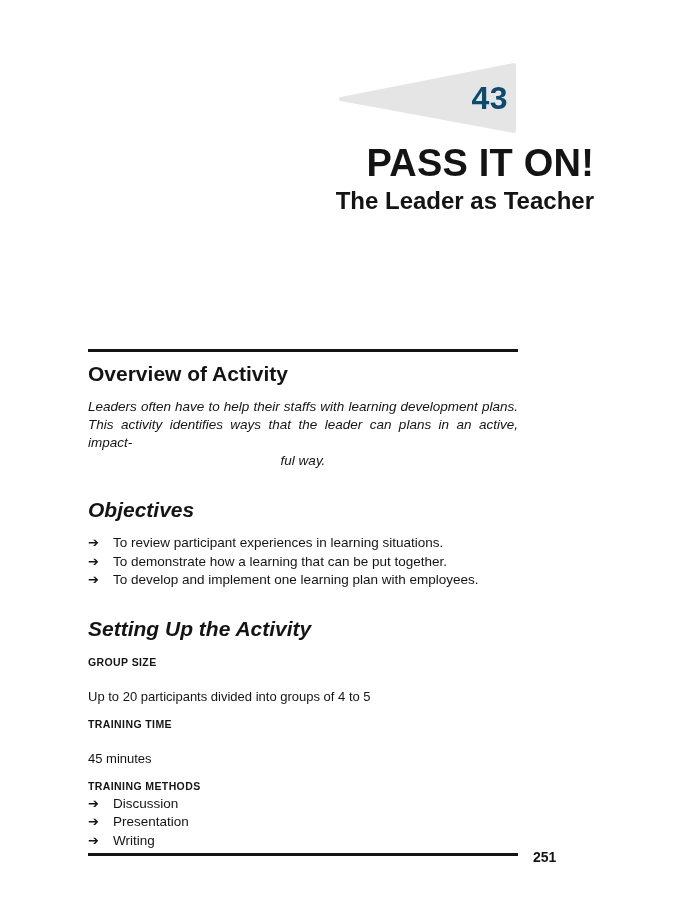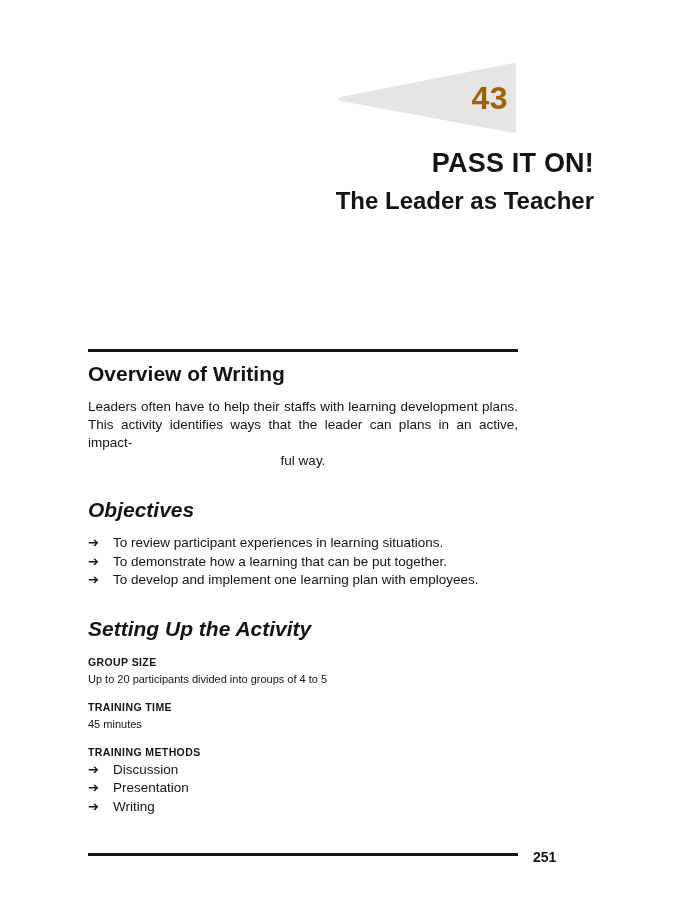--- a/index.html
+++ b/index.html
@@ -22,34 +22,34 @@
     height: 72px;
   }
   .triangle-wrap svg { display: block; }
   .chapter-number {
     position: absolute;
     right: 10px;
     top: 50%;
     transform: translateY(-50%);
     font-size: 32px;
     font-weight: bold;
-    color: #a16207;
+    color: #0c4a6e;
     letter-spacing: 0.5px;
   }
 
   
   .title-block {
     position: absolute;
     top: 147px;
     right: 84px;
     text-align: right;
   }
   .title {
     margin: 0;
-    font-size: 27px;
+    font-size: 38px;
     line-height: 33px;
     font-weight: bold;
     letter-spacing: 0.2px;
   }
   .subtitle {
     margin: 7px 0 0 0;
     font-size: 24px;
     line-height: 28px;
     font-weight: bold;
   }
@@ -66,21 +66,21 @@
     background: #141414;
     width: 100%;
   }
   .section-heading {
     margin: 10px 0 0 0;
     font-size: 21px;
     line-height: 24px;
     font-weight: bold;
   }
   .section-heading.gap { margin-top: 28px; font-style: italic; }
-  .body-para { margin-top: 12px; }
+  .body-para { margin-top: 12px; font-style: italic; }
   .body-line {
     font-size: 13.5px;
     line-height: 18px;
     text-align: center;
   }
   .body-line.jl {
     text-align: justify;
     text-align-last: justify;
   }
 
@@ -100,22 +100,22 @@
   }
 
   .field-label {
     margin-top: 15px;
     font-size: 10.5px;
     font-weight: bold;
     letter-spacing: 0.4px;
   }
   .field-label.tight { margin-top: 13px; }
   .field-value {
-    margin-top: 3px;
-    font-size: 11px;
+    margin-top: 20px;
+    font-size: 13px;
     line-height: 17px;
   }
 
   
   .footer-rule {
     position: absolute;
     left: 88px;
     top: 853px;
     width: 430px;
     height: 3px;
@@ -142,21 +142,21 @@
   </div>
 
   <div class="title-block">
     <h1 class="title">PASS IT ON!</h1>
     <h2 class="subtitle">The Leader as Teacher</h2>
   </div>
 
   <div class="content">
     <div class="rule"></div>
 
-    <h3 class="section-heading">Overview of Writing</h3>
+    <h3 class="section-heading">Overview of Activity</h3>
     <div class="body-para">
       <div class="body-line jl">Leaders often have to help their staffs with learning development plans.</div>
       <div class="body-line jl">This activity identifies ways that the leader can plans in an active, impact-</div>
       <div class="body-line">ful way.</div>
     </div>
 
     <h3 class="section-heading gap">Objectives</h3>
     <div class="bullet-list">
       <div class="bullet-row">
         <span class="arrow-icon">➔</span>

